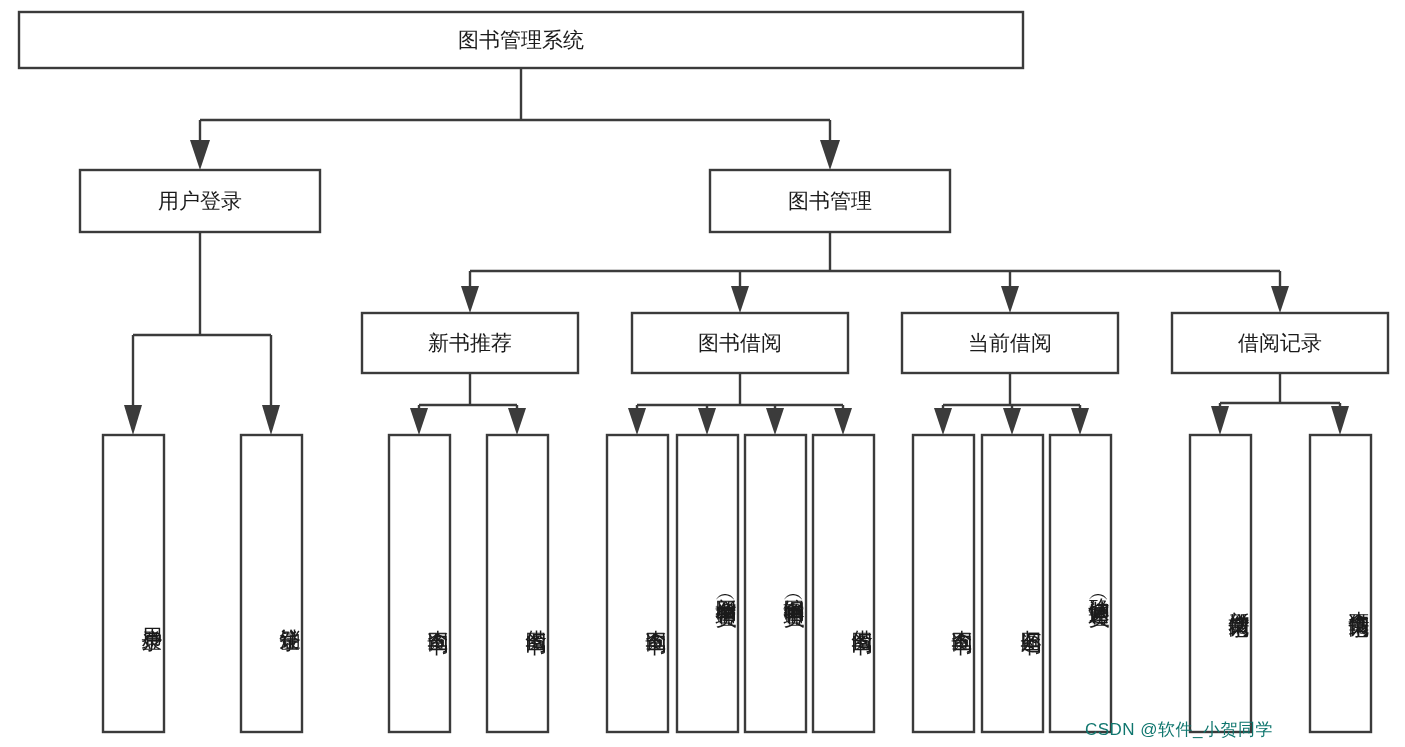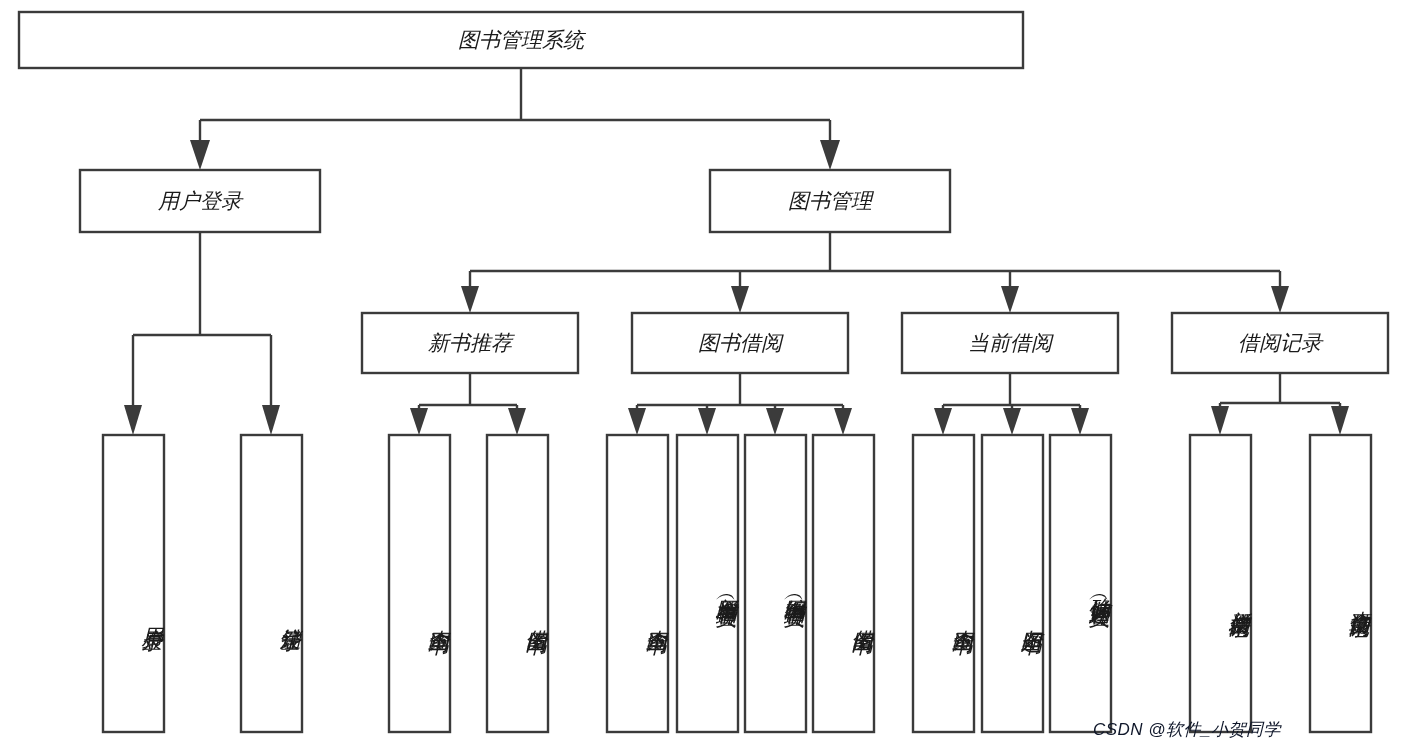--- a/index.html
+++ b/index.html
@@ -11,21 +11,20 @@
     width: 1405px;
     height: 747px;
     font-family: "Liberation Sans", "DejaVu Sans", sans-serif;
     overflow: hidden;
     position: relative;
   }
   #diagram-root {
     position: relative;
     width: 1289px;
     height: 747px;
-    font-style: italic;
   }
   svg.diagram-canvas {
     position: absolute;
     left: 0;
     top: 0;
     width: 1405px;
     height: 747px;
   }
   .node-box {
     fill: #ffffff;
@@ -60,25 +59,25 @@
     color: #1b1b1b;
     letter-spacing: 1.5px;
     text-align: center;
     display: flex;
     align-items: flex-start;
     justify-content: center;
     pointer-events: none;
   }
   .watermark {
     position: absolute;
-    right: 8px;
+    right: 16px;
     bottom: 6px;
     font-family: "Liberation Sans", "DejaVu Sans", sans-serif;
     font-size: 17px;
-    color: #0f172a;
+    color: #0f766e;
     white-space: nowrap;
     letter-spacing: 0.5px;
   }
 </style>
 </head>
 <body>
 
 <div id="diagram-root">
 
   <svg class="diagram-canvas" viewBox="0 0 1405 747">

